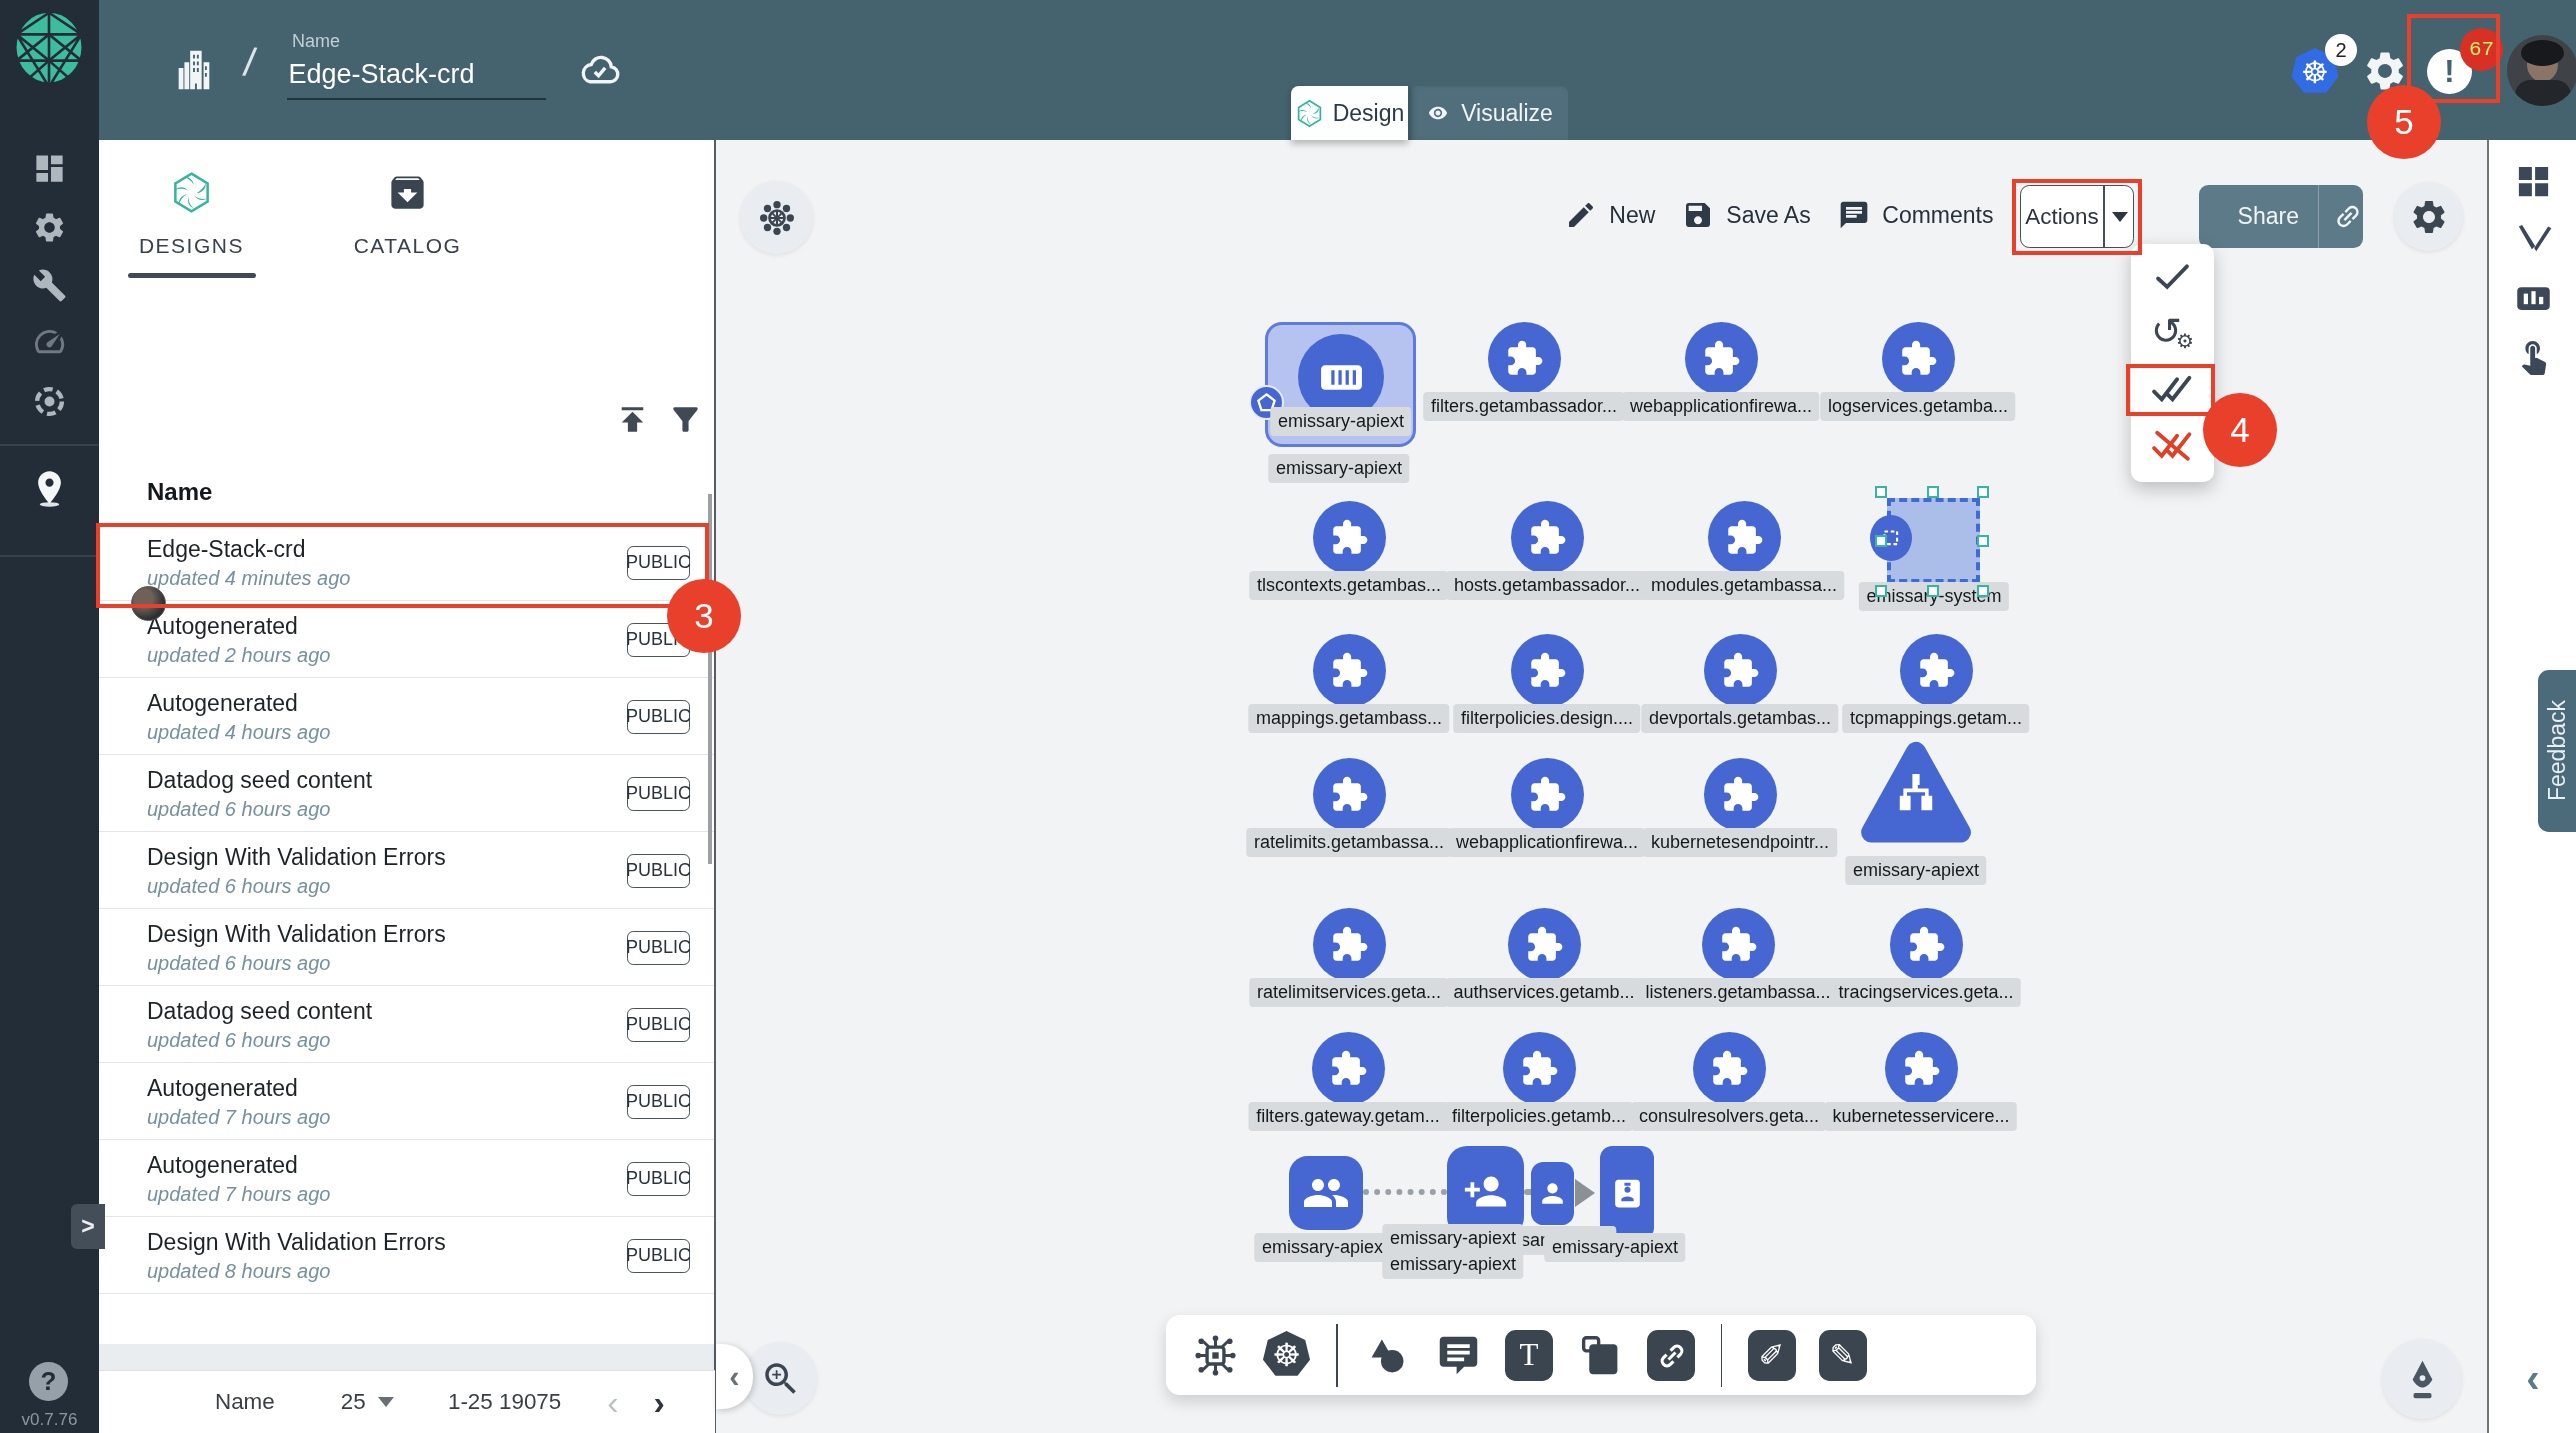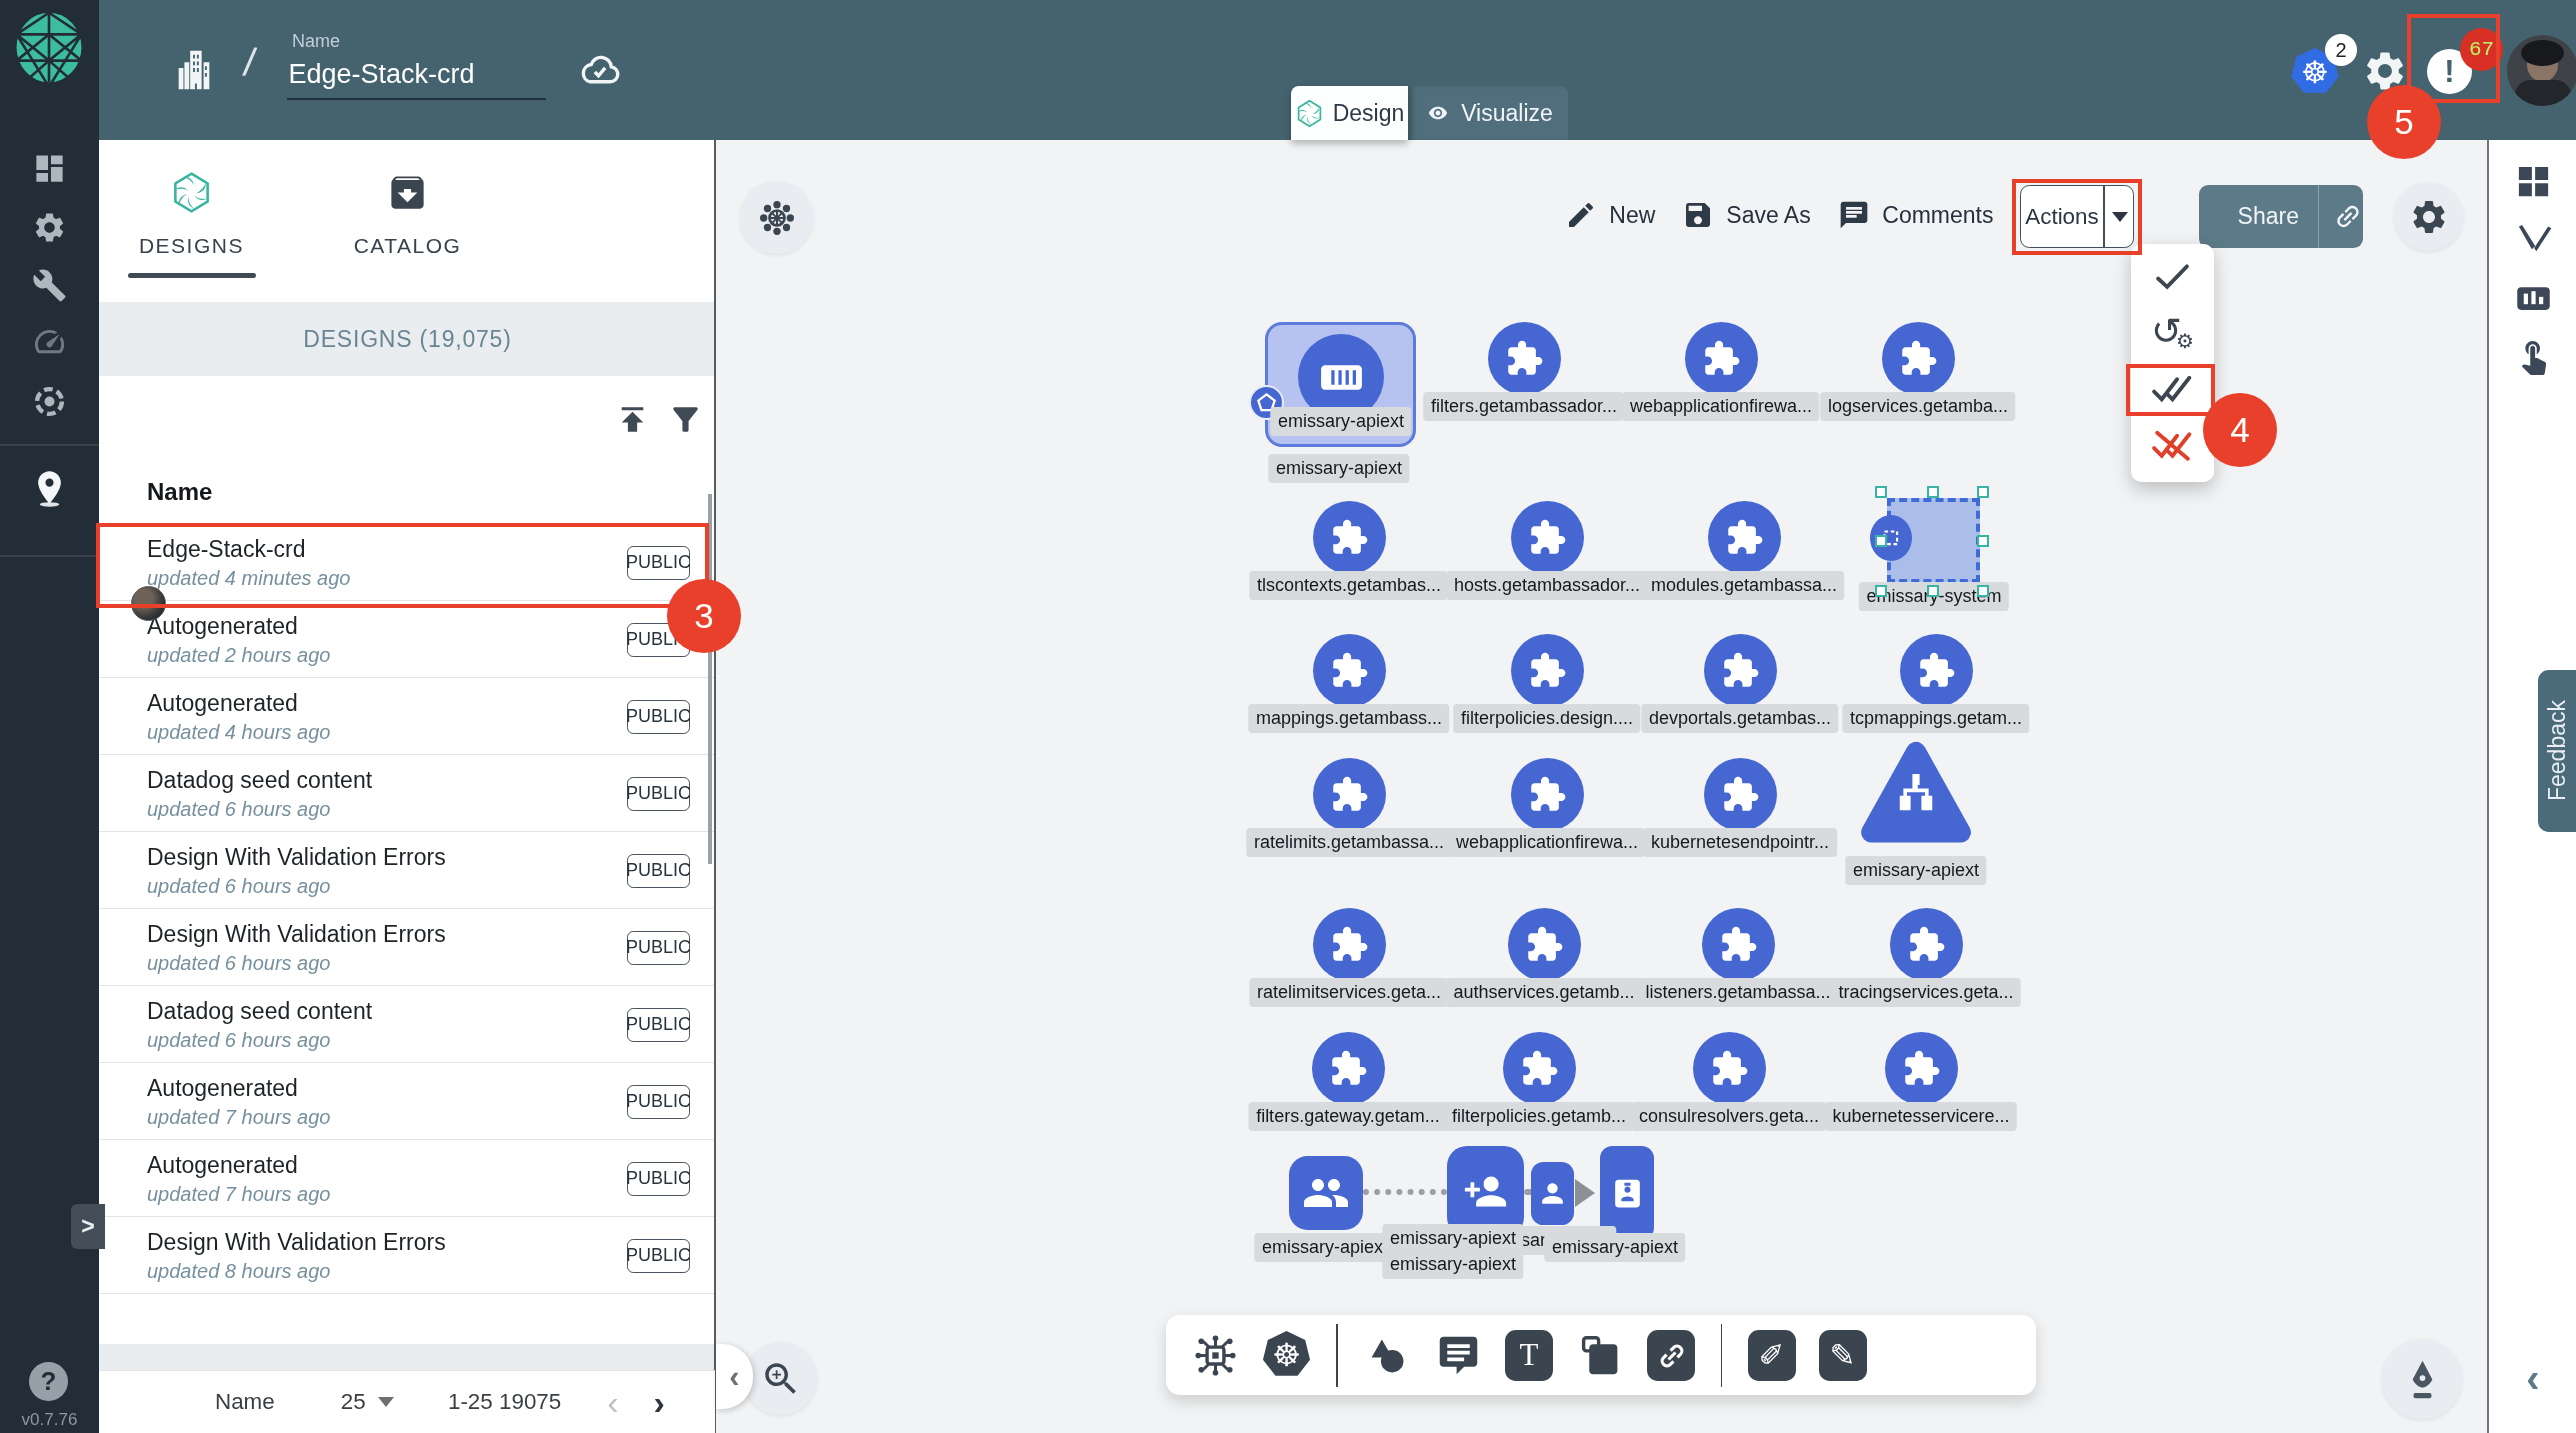--- a/index.html
+++ b/index.html
@@ -433,21 +433,20 @@
       <div class="ptab-label">DESIGNS</div>
     </div>
     <div id="ptab-underline" class="abs"></div>
     <div class="abs ptab" style="left:220px">
       <svg viewBox="0 0 56 56" width="43" height="43">
           <use href="#i-archive"></use>
         </svg>
       <div class="ptab-label">CATALOG</div>
     </div>
 
-    <div id="count-bar" class="abs">DESIGNS (19,075)</div>
 
     <svg class="abs search-side-icon" style="left:515px" viewBox="0 0 48 48" width="37" height="37">
         <use href="#i-publish"></use>
       </svg>
     <svg class="abs search-side-icon" style="left:568px" viewBox="0 0 48 48" width="37" height="37">
         <use href="#i-funnel"></use>
       </svg>
 
     <div id="col-header" class="abs">Name</div>
 

